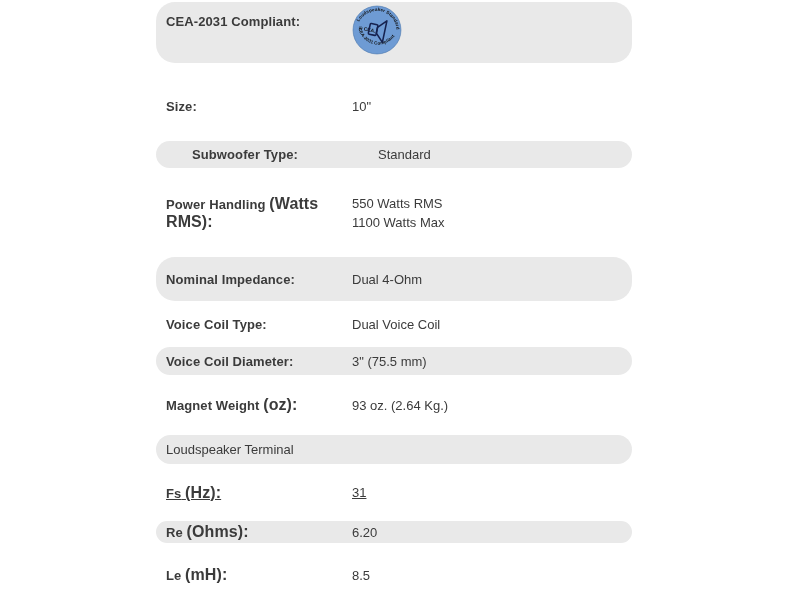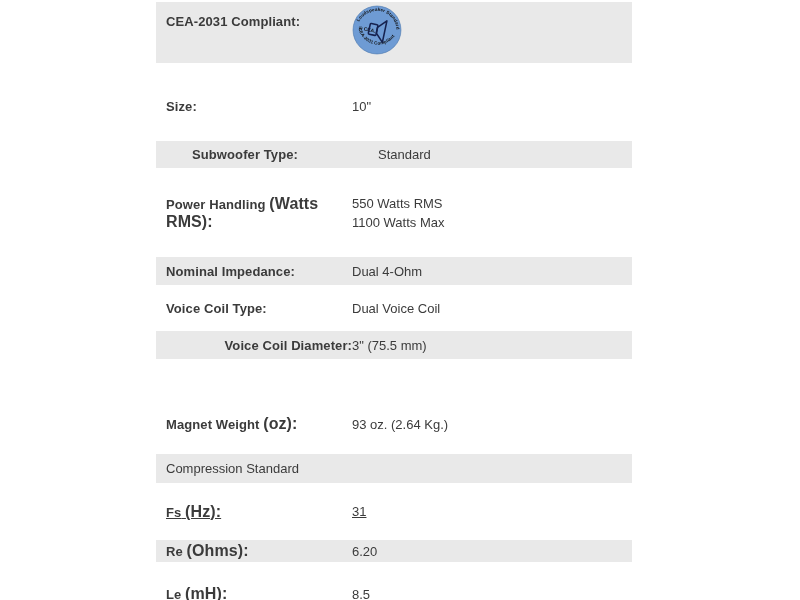--- a/index.html
+++ b/index.html
@@ -12,30 +12,30 @@
     font-family:"Liberation Sans",sans-serif;color:var(--txt);
     position:relative;
   }
   .spec-table{
     position:absolute;left:156px;top:2px;width:476px;
   }
   .row{
     display:flex;align-items:center;
     padding:0 10px;box-sizing:border-box;
   }
-  .row.shade{background:var(--shade);}
+  .row.shade{background:var(--shade);border-radius:19px;}
   
   .row:nth-child(1){height:61px;}
   .row:nth-child(2){height:69px;margin-top:9px;}
   .row:nth-child(3){height:27px;padding-left:36px;}
   .row:nth-child(4){height:89px;}
-  .row:nth-child(5){height:28px;}
+  .row:nth-child(5){height:44px;}
   .row:nth-child(6){height:46px;}
-  .row:nth-child(7){height:28px;text-align:right;}
-  .row:nth-child(8){height:60px;margin-top:35px;}
+  .row:nth-child(7){height:28px;}
+  .row:nth-child(8){height:60px;}
   .row:nth-child(9){height:29px;}
   .row:nth-child(10){height:57px;text-decoration:underline;}
   .row:nth-child(11){height:22px;}
   .row:nth-child(12){height:64px;}
   .row:first-child .label{align-self:flex-start;margin-top:12px;}
 
   .label{
     flex:0 0 186px;width:186px;
     font-size:13px;font-weight:bold;color:var(--txt);
     letter-spacing:.1px;
@@ -101,21 +101,21 @@
     </div>
     <div class="row shade">
       <div class="label"><span>Voice Coil Diameter:</span></div>
       <div class="value"><span>3" (75.5 mm)</span></div>
     </div>
     <div class="row plain">
       <div class="label"><span>Magnet Weight</span> <span class="small">(oz):</span></div>
       <div class="value"><span>93 oz. (2.64 Kg.)</span></div>
     </div>
     <div class="row shade">
-      <div class="value"><span>Compression Standard</span></div>
+      <div class="value"><span>Loudspeaker Terminal</span></div>
     </div>
     <div class="row plain">
       <div class="label"><span>Fs</span> <span class="small">(Hz):</span></div>
       <div class="value"><span>31</span></div>
     </div>
     <div class="row shade">
       <div class="label"><span>Re</span> <span class="small">(Ohms):</span></div>
       <div class="value"><span>6.20</span></div>
     </div>
     <div class="row plain">

